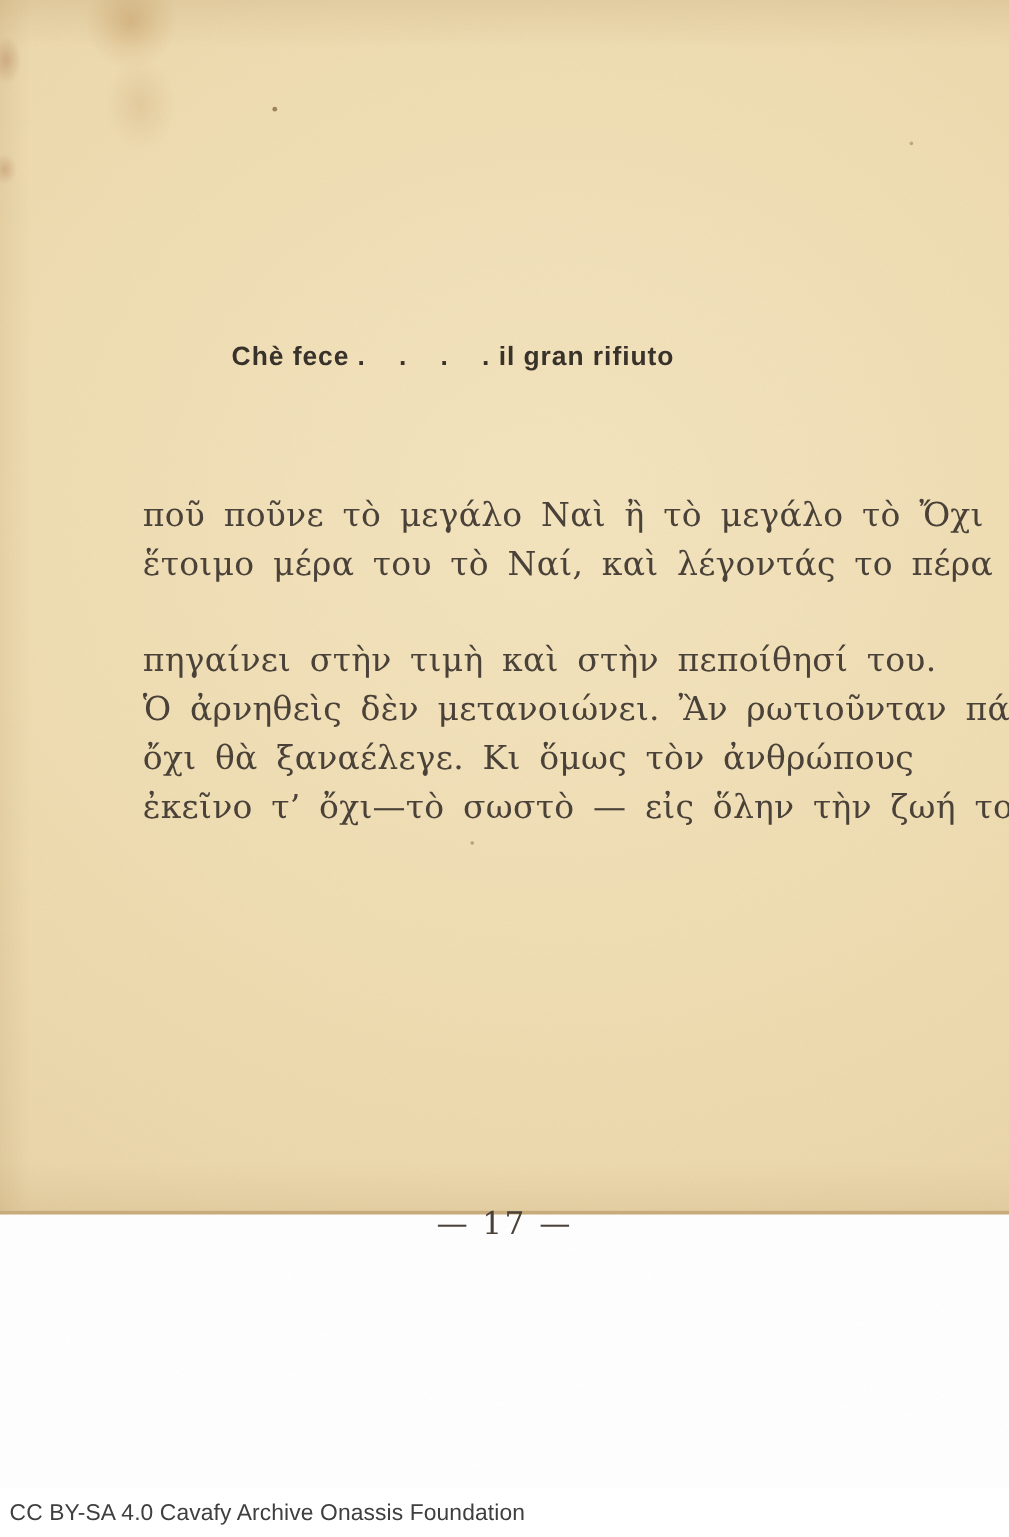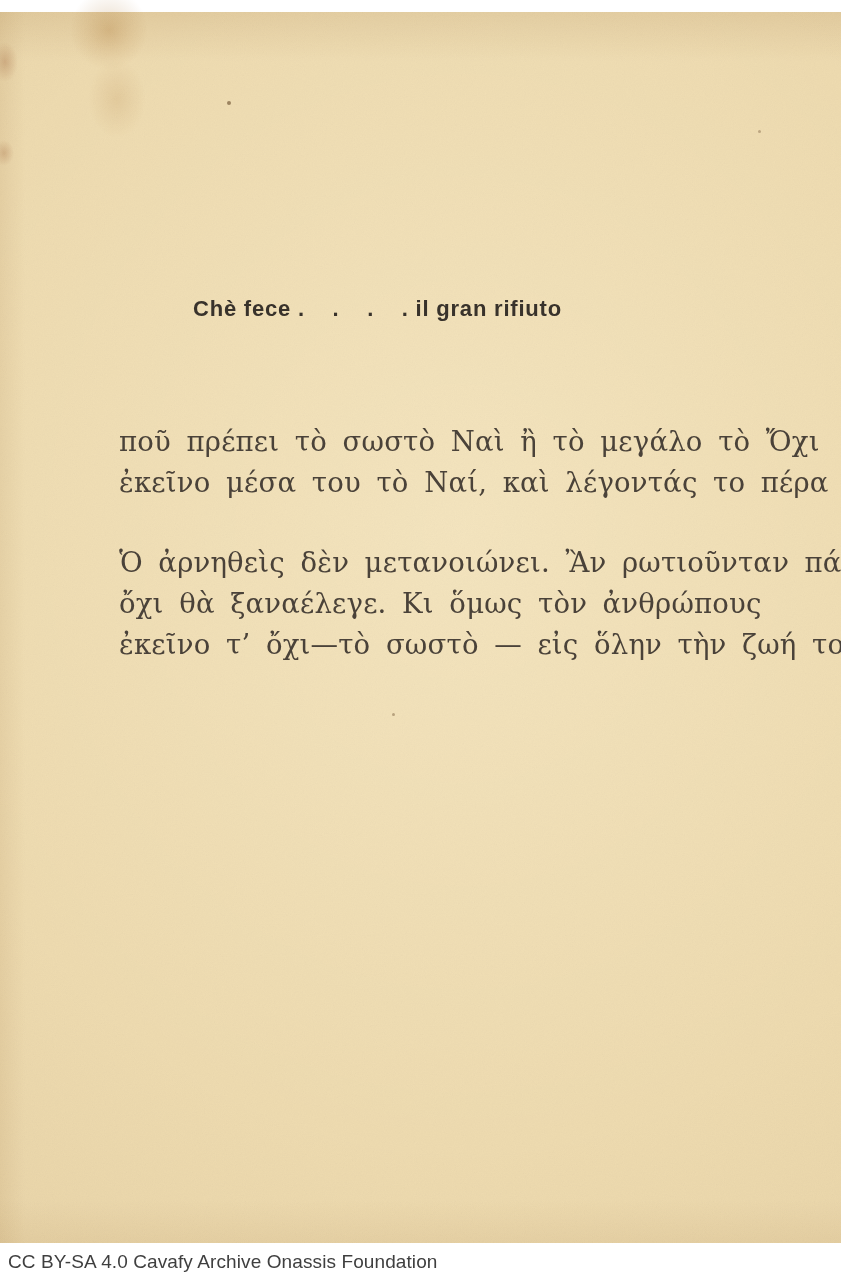--- a/index.html
+++ b/index.html
@@ -17,22 +17,22 @@
     font-family: "DejaVu Serif", serif;
   }
   .stage {
     position: relative;
     width: 841px; height: 1281px;
     background: var(--license-bg);
   }
   
   .paper {
     position: absolute;
-    left: 0; top: 12px;
-    width: 841px; height: 1240px;
+    left: 0; top: 0;
+    width: 841px; height: 1012px;
     background-color: var(--paper-color);
     background-image:
       
       radial-gradient(ellipse 120% 90% at 55% 42%, rgba(255,246,218,0.35) 0%, rgba(255,246,218,0) 55%, rgba(150,110,50,0.10) 100%),
       
       linear-gradient(to bottom, rgba(150,105,45,0.13) 0%, rgba(150,105,45,0.0) 4%),
       
       linear-gradient(to right, rgba(150,105,45,0.10) 0%, rgba(150,105,45,0.0) 3%),
       
       linear-gradient(to top, rgba(160,120,60,0.10) 0%, rgba(160,120,60,0.0) 4%);
@@ -120,29 +120,31 @@
         <feTurbulence type="fractalNoise" baseFrequency="0.9" numOctaves="2" stitchTiles="stitch"></feTurbulence>
         <feColorMatrix type="saturate" values="0"></feColorMatrix>
       </filter>
       <rect width="841" height="1240" filter="url(#grainNoise)"></rect>
     </svg>
 
     <div class="poem-title">Chè fece .    .    .    . il gran rifiuto</div>
 
     <div class="poem">
       <div class="stanza stanza-1">
-        <div class="poem-line">ποῦ πρέπει τὸ σωστὸ Ναὶ ἢ τὸ μεγάλο τὸ Ὄχι</div>
-        <div class="poem-line">ἐκεῖνο μέσα του τὸ Ναί, καὶ λέγοντάς το πέρα</div>
+        <div class="poem-line">ποῦ ποῦνε τὸ μεγάλο Ναὶ ἢ τὸ μεγάλο τὸ Ὄχι</div>
+        <div class="poem-line">ἕτοιμο μέρα του τὸ Ναί, καὶ λέγοντάς το πέρα</div>
       </div>
       <div class="stanza stanza-2">
+        <div class="poem-line">πηγαίνει στὴν τιμὴ καὶ στὴν πεποίθησί του.</div>
         <div class="poem-line">Ὁ ἀρνηθεὶς δὲν μετανοιώνει. Ἂν ρωτιοῦνταν πάλι,</div>
         <div class="poem-line">ὄχι θὰ ξαναέλεγε. Κι ὅμως τὸν ἀνθρώπους</div>
         <div class="poem-line">ἐκεῖνο τ’ ὄχι—τὸ σωστὸ — εἰς ὅλην τὴν ζωή του.</div>
       </div>
     </div>
 
+    <div class="page-number">— 17 —</div>
   </div>
 
   <div class="license-bar">
     <span class="license-text">CC BY-SA 4.0 Cavafy Archive Onassis Foundation</span>
   </div>
 
 </div>
 
 </body></html>

